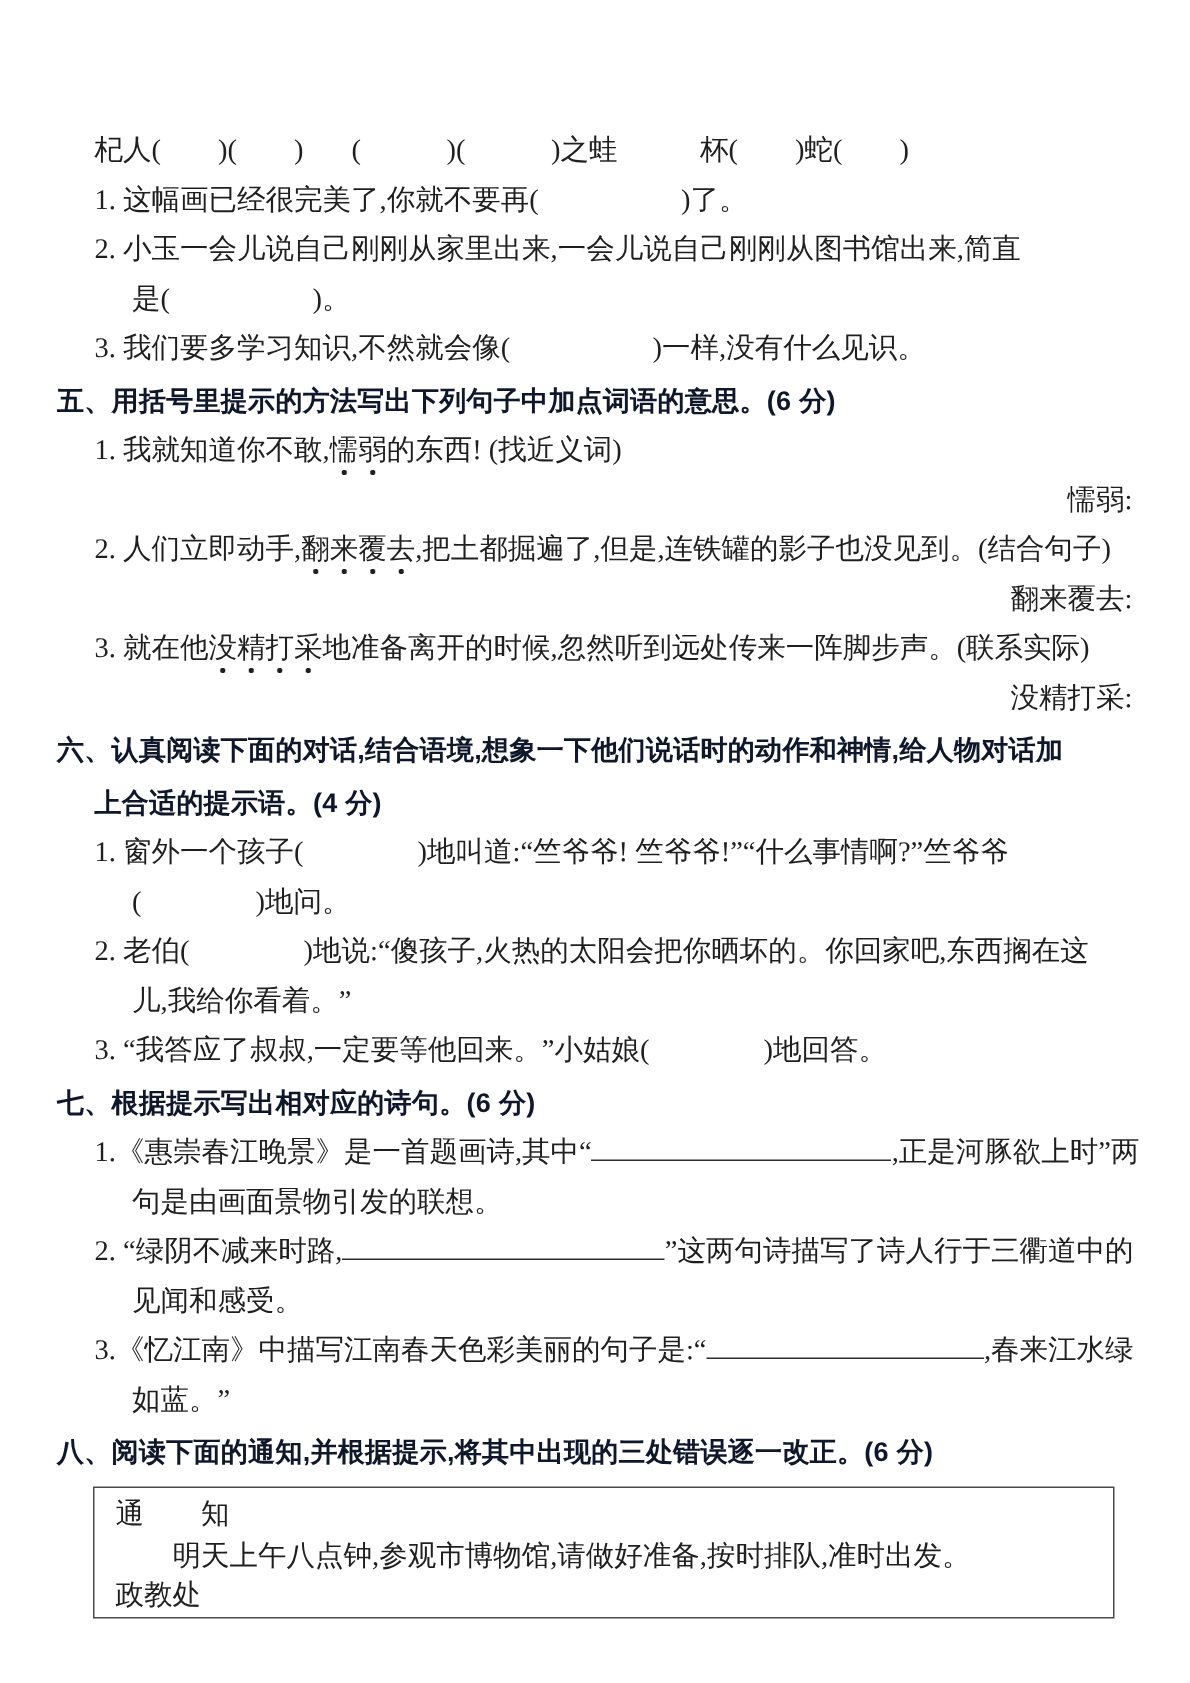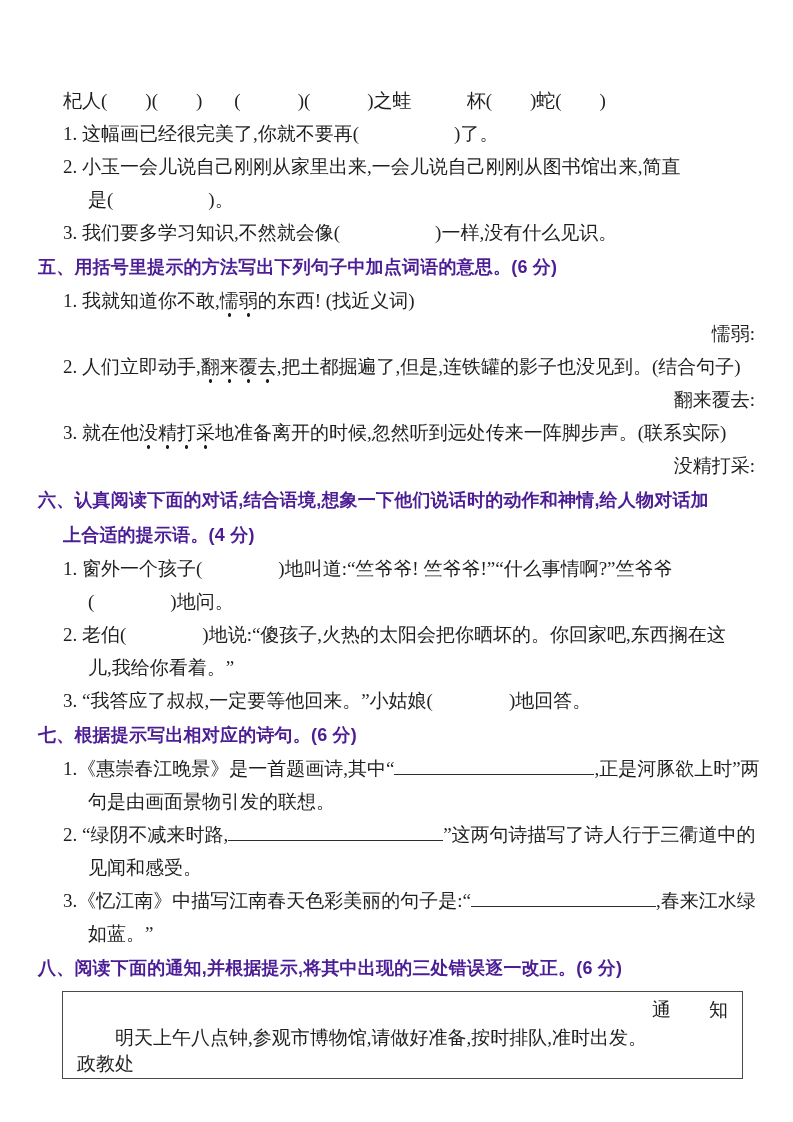--- a/index.html
+++ b/index.html
@@ -10,21 +10,21 @@
   }
   .sheet{
     position:relative;width:793px;height:1122px;background:#ffffff;
     padding:84px 38px 0 38px;box-sizing:border-box;overflow:hidden;
   }
   .line{
     height:33px;line-height:33px;font-size:19px;white-space:nowrap;
   }
   .heading{
     font-family:"Liberation Sans", sans-serif;font-weight:700;
-    font-size:18px;letter-spacing:.2px;color:#4c1d95;margin-top:2px;
+    font-size:18px;letter-spacing:.2px;color:#0f172a;margin-top:2px;
   }
   .indent-item{padding-left:25px;}
   .indent-cont{padding-left:50px;}
   .idiom-row{display:flex;padding-left:25px;}
   .idiom-row .g2{margin-left:32px;}
   .idiom-row .g3{margin-left:55px;}
   .ans-row{display:flex;align-items:flex-end;flex-direction:column;}
   .fill{
     flex:1;border-bottom:1.6px solid #2d2d2d;height:26px;margin:0 2px 4px 4px;
   }
@@ -38,21 +38,21 @@
   .dots{
     background-image:radial-gradient(circle at center, #202020 1.6px, transparent 2px);
     background-size:19px 6px;background-position:0 bottom;background-repeat:repeat-x;
     padding-bottom:7px;
   }
   .notice-box{
     margin:6px 12px 0 24px;border:1.6px solid #4a4a4a;
     padding:4px 14px 6px 14px;height:88px;box-sizing:border-box;
   }
   .notice-title{
-    text-align:right;font-size:19px;line-height:28px;height:28px;
+    text-align:left;font-size:19px;line-height:28px;height:28px;
   }
   .notice-body{
     font-size:19px;line-height:27px;height:27px;text-indent:2em;white-space:nowrap;
   }
   .notice-sign{
     text-align:left;font-size:19px;line-height:26px;height:26px;padding-right:6px;
   }
 </style>
 </head>
 <body>

